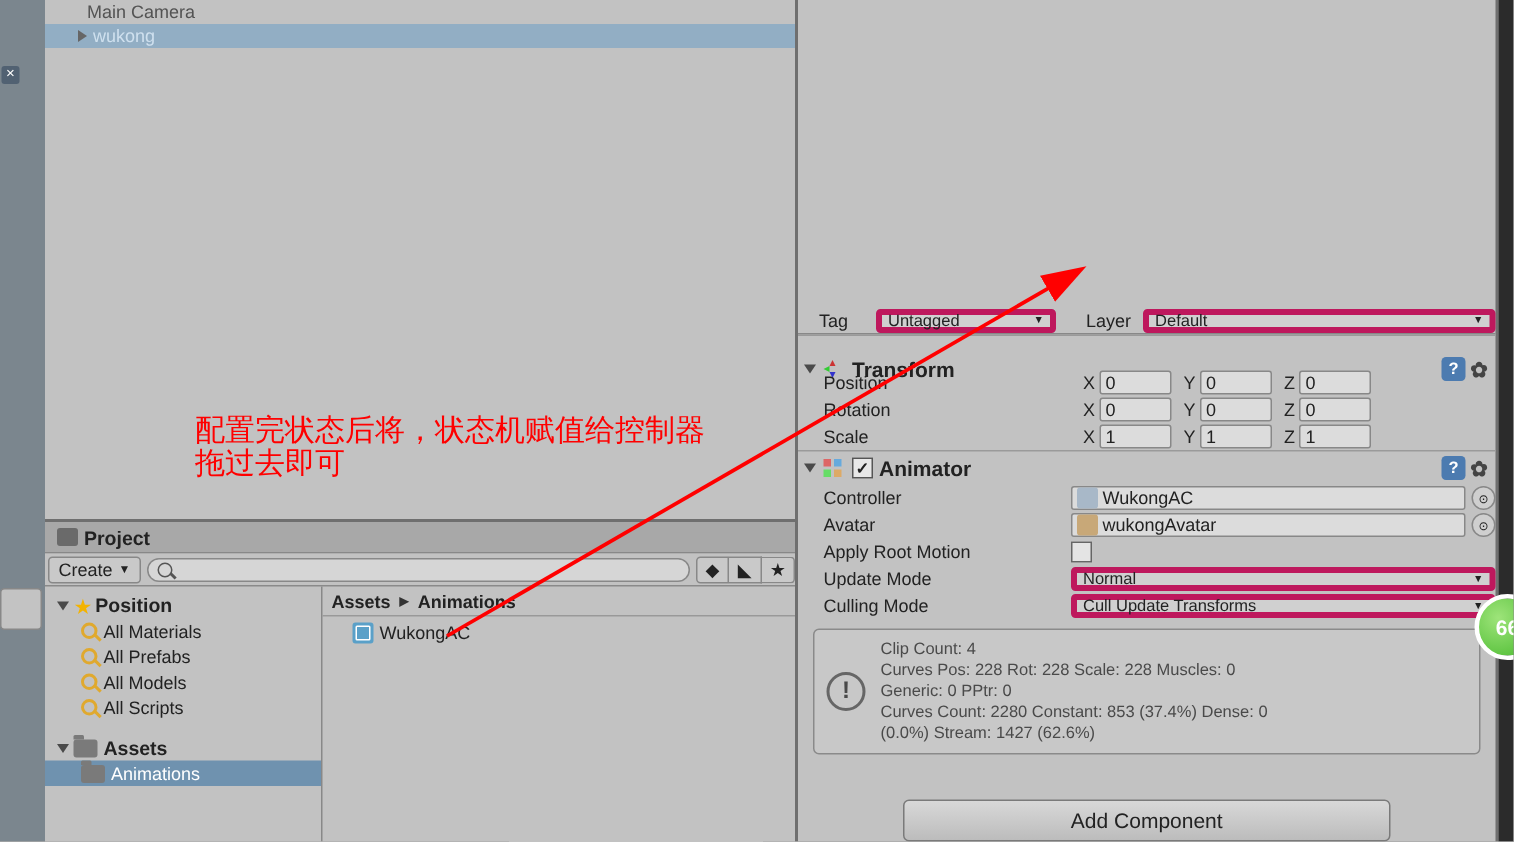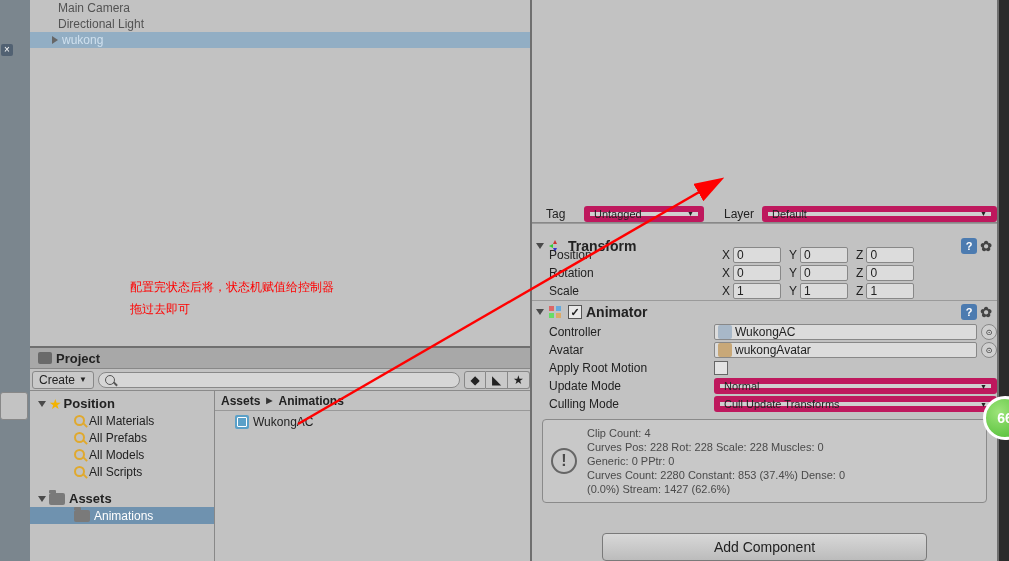--- a/index.html
+++ b/index.html
@@ -6,21 +6,21 @@
   body { background: #a9a9a9; width: 1009px; height: 561px; overflow: hidden; font-size: 12px; color: #222; position: relative; }
   .root { display: flex; width: 100%; height: 100%; }
   .scene-strip { width: 30px; background: #7b868e; position: relative; }
   .scene-strip .xbadge { position: absolute; top: 44px; left: 1px; width: 12px; height: 12px; background: #516172; color: #fff; font-size: 10px; line-height: 12px; text-align: center; border-radius: 2px; }
   .scene-strip .toolstub { position: absolute; top: 392px; left: 0; width: 28px; height: 28px; background: #c3c3c3; border: 1px solid #888; border-radius: 3px; }
   .left-col { width: 502px; display: flex; flex-direction: column; border-right: 2px solid #6f6f6f; background: #c2c2c2; }
   .hierarchy { flex: 0 0 348px; background: #c2c2c2; border-bottom: 2px solid #6f6f6f; position: relative; }
   .hierarchy .row { height: 16px; display: flex; align-items: center; padding-left: 28px; font-size: 12px; color: #535353; }
   .hierarchy .row.sel { background: #92aec4; color: #cfe0ee; padding-left: 22px; }
   .hierarchy .row .tri { width: 0; height: 0; border-top: 4px solid transparent; border-bottom: 4px solid transparent; border-left: 6px solid #666; margin-right: 4px; }
-  .annotation { position: absolute; left: 100px; top: 276px; color: #f00; font-size: 12px; line-height: 22px; font-family: "Microsoft YaHei", sans-serif; }
+  .annotation { position: absolute; left: 100px; top: 276px; color: #f00; font-size: 20px; line-height: 22px; font-family: "Microsoft YaHei", sans-serif; }
   .project { flex: 1; display: flex; flex-direction: column; background: #c2c2c2; }
   .project-tab { height: 21px; display: flex; align-items: center; padding-left: 8px; background: #a8a8a8; border-bottom: 1px solid #888; }
   .project-tab .foldericon { width: 14px; height: 12px; background: #6a6a6a; border-radius: 2px; margin-right: 4px; }
   .project-tab span { font-weight: bold; font-size: 13px; }
   .project-toolbar { height: 22px; display: flex; align-items: center; background: #c2c2c2; border-bottom: 1px solid #8a8a8a; padding-left: 2px; }
   .create-btn { height: 18px; padding: 0 6px; background: #c9c9c9; border: 1px solid #888; border-radius: 3px; display: flex; align-items: center; font-size: 12px; }
   .create-btn .dd { margin-left: 4px; font-size: 8px; }
   .search-field { flex: 1; margin: 0 4px; height: 16px; background: #d6d6d6; border: 1px solid #888; border-radius: 8px; display: flex; align-items: center; padding: 0 6px; }
   .search-field .sicon { width: 10px; height: 10px; border: 1.5px solid #555; border-radius: 50%; position: relative; }
   .search-field .sicon::after { content: ""; position: absolute; width: 5px; height: 1.5px; background: #555; transform: rotate(45deg); right: -4px; bottom: -1px; }
@@ -29,36 +29,36 @@
   .toolbar-icons .tbtn:first-child { border-radius: 3px 0 0 3px; }
   .toolbar-icons .tbtn:last-child { border-radius: 0 3px 3px 0; }
   .toolbar-icons .tbtn + .tbtn { border-left: none; }
   .project-body { flex: 1; display: flex; }
   .project-tree { width: 185px; border-right: 1px solid #888; padding-top: 4px; }
   .tree-row { height: 17px; display: flex; align-items: center; font-size: 12px; }
   .tree-row .expander { width: 0; height: 0; border-left: 4px solid transparent; border-right: 4px solid transparent; border-top: 6px solid #4a4a4a; margin: 0 3px 0 8px; }
   .tree-row .star { color: #f3b300; font-size: 14px; margin-right: 2px; }
   .tree-row .mag { width: 11px; height: 11px; border: 2px solid #e0a92e; border-radius: 50%; position: relative; margin-right: 4px; }
   .tree-row .mag::after { content: ""; position: absolute; width: 6px; height: 2px; background: #e0a92e; transform: rotate(45deg); right: -5px; bottom: -2px; }
-  .tree-row.child { padding-left: 44px; }
+  .tree-row.child { padding-left: 24px; }
   .tree-row .folder { width: 16px; height: 12px; background: #7a7a7a; border-radius: 2px; margin-right: 4px; position: relative; }
   .tree-row .folder::before { content: ""; position: absolute; top: -3px; left: 0; width: 7px; height: 3px; background: #7a7a7a; border-radius: 1px 1px 0 0; }
   .tree-row.sel { background: #6f92af; color: #fff; }
   .tree-row .bold { font-weight: bold; font-size: 13px; }
   .project-content { flex: 1; }
   .breadcrumb { height: 20px; display: flex; align-items: center; padding-left: 6px; font-size: 12px; font-weight: bold; border-bottom: 1px solid #999; }
   .breadcrumb .sep { margin: 0 6px; font-size: 8px; color: #333; }
   .asset-row { height: 18px; display: flex; align-items: center; padding-left: 20px; margin-top: 2px; font-size: 12px; }
   .asset-row .ac-icon { width: 14px; height: 14px; background: #5aa0c8; margin-right: 4px; border-radius: 2px; display: flex; align-items: center; justify-content: center; }
   .asset-row .ac-icon::before { content: ""; width: 8px; height: 8px; border: 1px solid #fff; border-radius: 1px; }
 
   .right-col { flex: 1; background: #c2c2c2; border-right: 2px solid #6f6f6f; display: flex; flex-direction: column; justify-content: flex-end; }
   .inspector-top { display: flex; align-items: center; height: 18px; padding-left: 14px; gap: 8px; border-bottom: 1px solid #888; }
   .inspector-top .lbl { min-width: 30px; }
-  .drop { height: 16px; background: #d0d0d0; border: 6px solid #be185d; border-radius: 3px; display: flex; align-items: center; padding: 0 4px; font-size: 11px; flex: 1; }
+  .drop { height: 16px; background: #d0d0d0; border: 4px solid #be185d; border-radius: 3px; display: flex; align-items: center; padding: 0 4px; font-size: 11px; flex: 1; }
   .drop .dd { margin-left: auto; font-size: 7px; }
   .section { border-top: 1px solid #9a9a9a; }
   .section-head { height: 22px; display: flex; align-items: center; font-weight: bold; font-size: 14px; padding-left: 4px; }
   .section-head .expander { width: 0; height: 0; border-left: 4px solid transparent; border-right: 4px solid transparent; border-top: 6px solid #4a4a4a; margin-right: 4px; }
   .section-head .comp-icon { width: 14px; height: 14px; margin-right: 6px; }
   .section-head .chk { width: 14px; height: 14px; background: #e8e8e8; border: 1px solid #555; margin-right: 4px; display: flex; align-items: center; justify-content: center; font-size: 11px; color: #222; }
   .section-head .spacer { flex: 1; }
   .help-icon { width: 16px; height: 16px; background: #4c7bb0; border-radius: 3px; margin-right: 2px; display: flex; align-items: center; justify-content: center; color: #fff; font-size: 11px; font-weight: bold; }
   .gear-icon { width: 14px; height: 14px; margin-right: 4px; display: flex; align-items: center; justify-content: center; color: #444; }
   .prop-row { height: 18px; display: flex; align-items: center; padding-left: 17px; font-size: 12px; }
@@ -83,23 +83,20 @@
   <div class="scene-strip">
     <div class="xbadge">×</div>
     <div class="toolstub"></div>
   </div>
 
   <div class="left-col">
     <div class="hierarchy">
       <div class="row">
           <span>Main Camera</span>
         </div>
-      <div class="row">
-          <span>Directional Light</span>
-        </div>
       <div class="row sel">
           <span class="tri"></span>
           <span>wukong</span>
         </div>
       <div class="annotation">
         <div>配置完状态后将，状态机赋值给控制器</div>
         <div>拖过去即可</div>
       </div>
     </div>
 

